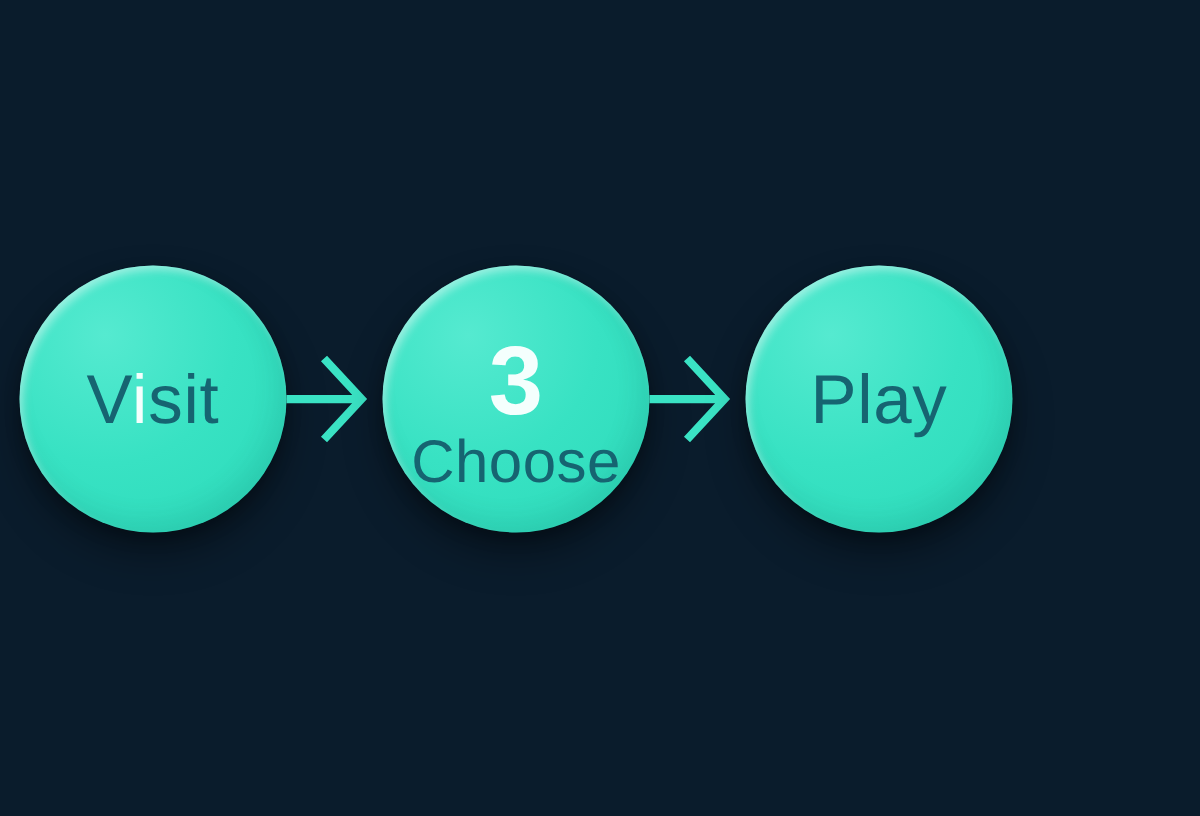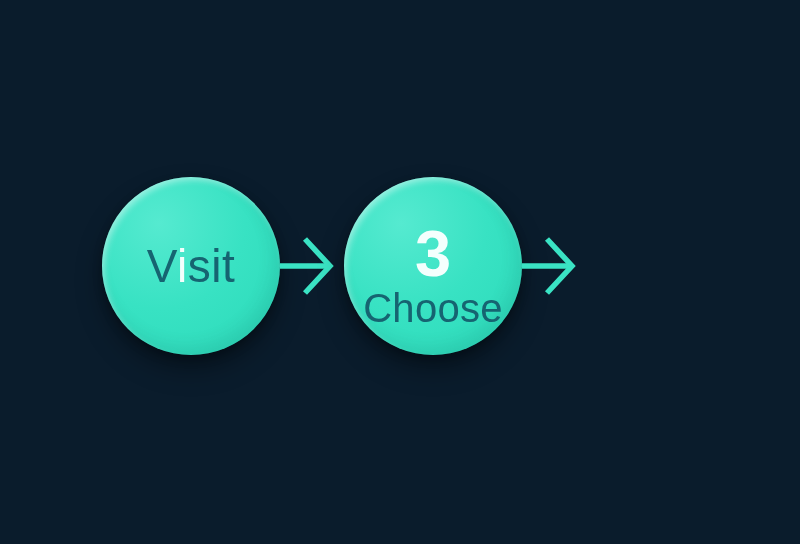--- a/index.html
+++ b/index.html
@@ -110,15 +110,18 @@
         <div class="step-number">3</div>
         <div class="step-sublabel">Choose</div>
       </div>
     </div>
 
     <svg class="arrow" viewBox="0 0 64 64" fill="none" xmlns="http://www.w3.org/2000/svg">
       <line x1="-2" y1="32" x2="48" y2="32" stroke="currentColor" stroke-width="5.5"></line>
       <polyline points="25,5 50,32 25,59" stroke="currentColor" stroke-width="5.5" stroke-linejoin="miter" fill="none"></polyline>
     </svg>
 
+    <div class="circle">
+      <div class="step-label">Play</div>
+    </div>
 
   </div>
 </div>
 
 </body></html>

